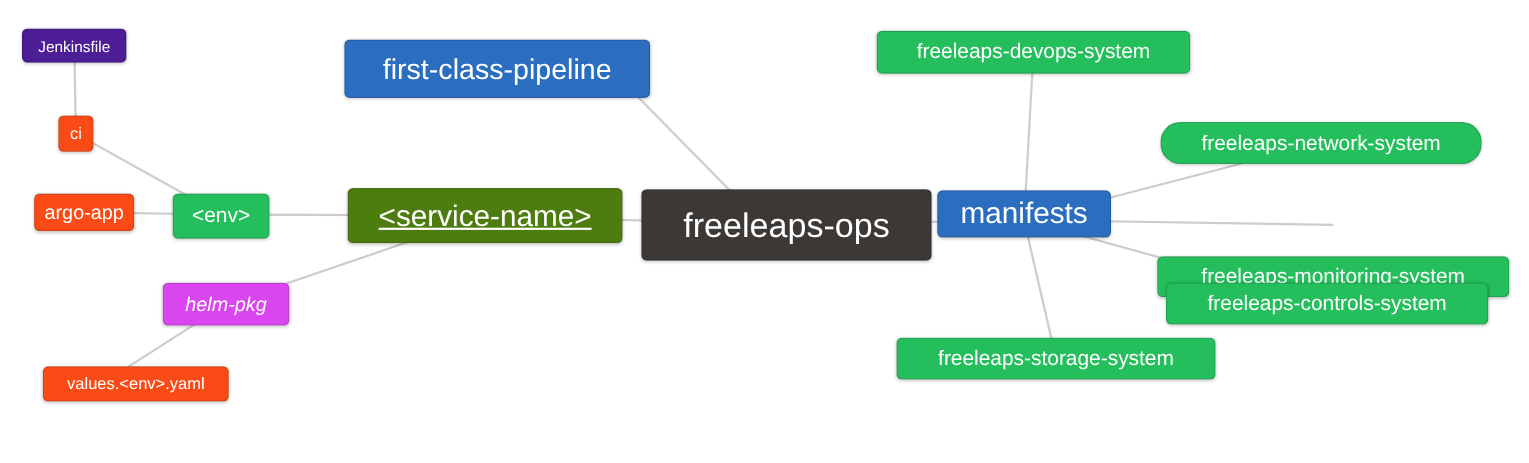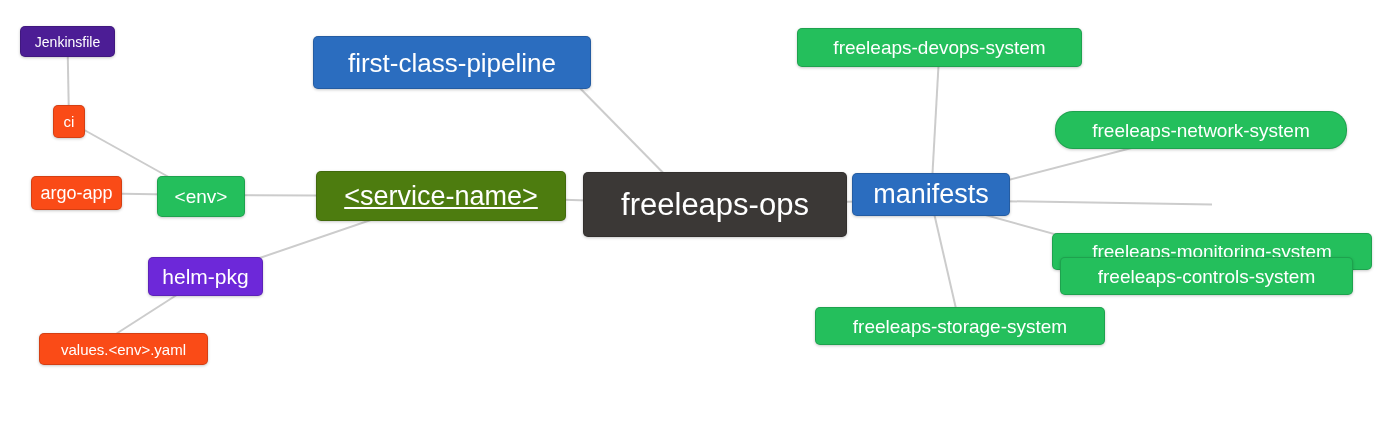--- a/index.html
+++ b/index.html
@@ -57,21 +57,21 @@
       <line x1="931" y1="200" x2="1201" y2="130" stroke="#cccccc" stroke-width="2"></line>
       <line x1="931" y1="200" x2="1212" y2="204.5" stroke="#cccccc" stroke-width="2"></line>
       <line x1="931" y1="200" x2="1206.5" y2="276" stroke="#cccccc" stroke-width="2"></line>
       <line x1="931" y1="200" x2="960" y2="326" stroke="#cccccc" stroke-width="2"></line>
     </svg>
   <div id="nodes-layer">
       <div class="node" style="left: 20px; top: 26px; width: 95px; height: 31px; background: #4c1d95; font-size: 14px;">Jenkinsfile</div>
       <div class="node" style="left: 53px; top: 105px; width: 32px; height: 33px; background: rgb(250, 75, 23); font-size: 15px;">ci</div>
       <div class="node" style="left: 31px; top: 176px; width: 91px; height: 34px; background: rgb(250, 75, 23); font-size: 18px;">argo-app</div>
       <div class="node" style="left: 157px; top: 176px; width: 88px; height: 41px; background: rgb(36, 191, 92); font-size: 19px;">&lt;env&gt;</div>
-      <div class="node" style="left: 148px; top: 257px; width: 115px; height: 39px; background: #6d28d9; font-size: 21px;">helm-pkg</div>
+      <div class="node" style="left: 148px; top: 257px; width: 115px; height: 39px; background: #d946ef; font-size: 18px; font-style: italic;">helm-pkg</div>
       <div class="node" style="left: 8px; top: 333px; width: 169px; height: 32px; background: rgb(250, 75, 23); font-size: 15px; margin-left: 31px;">values.&lt;env&gt;.yaml</div>
       <div class="node" style="left: 316px; top: 171px; width: 250px; height: 50px; background: #4d7c0f; font-size: 27px; text-decoration: underline;">&lt;service-name&gt;</div>
       <div class="node" style="left: 313px; top: 36px; width: 278px; height: 53px; background: rgb(43, 109, 191); font-size: 26px;">first-class-pipeline</div>
       <div class="node" style="left: 583px; top: 172px; width: 264px; height: 65px; background: rgb(59, 56, 54); font-size: 31px;">freeleaps-ops</div>
       <div class="node" style="left: 852px; top: 173px; width: 158px; height: 43px; background: rgb(43, 109, 191); font-size: 27px;">manifests</div>
       <div class="node" style="left: 797px; top: 28px; width: 285px; height: 39px; background: rgb(36, 191, 92); font-size: 19px;">freeleaps-devops-system</div>
       <div class="node" style="left: 1055px; top: 111px; width: 292px; height: 38px; background: rgb(36, 191, 92); font-size: 19px; border-radius: 18px;">freeleaps-network-system</div>
       <div class="node" style="left: 1052px; top: 186px; width: 320px; height: 37px; background: rgb(36, 191, 92); font-size: 19px; margin-top: 47px;">freeleaps-monitoring-system</div>
       <div class="node" style="left: 1060px; top: 257px; width: 293px; height: 38px; background: rgb(36, 191, 92); font-size: 19px;">freeleaps-controls-system</div>
       <div class="node" style="left: 815px; top: 307px; width: 290px; height: 38px; background: rgb(36, 191, 92); font-size: 19px;">freeleaps-storage-system</div>

